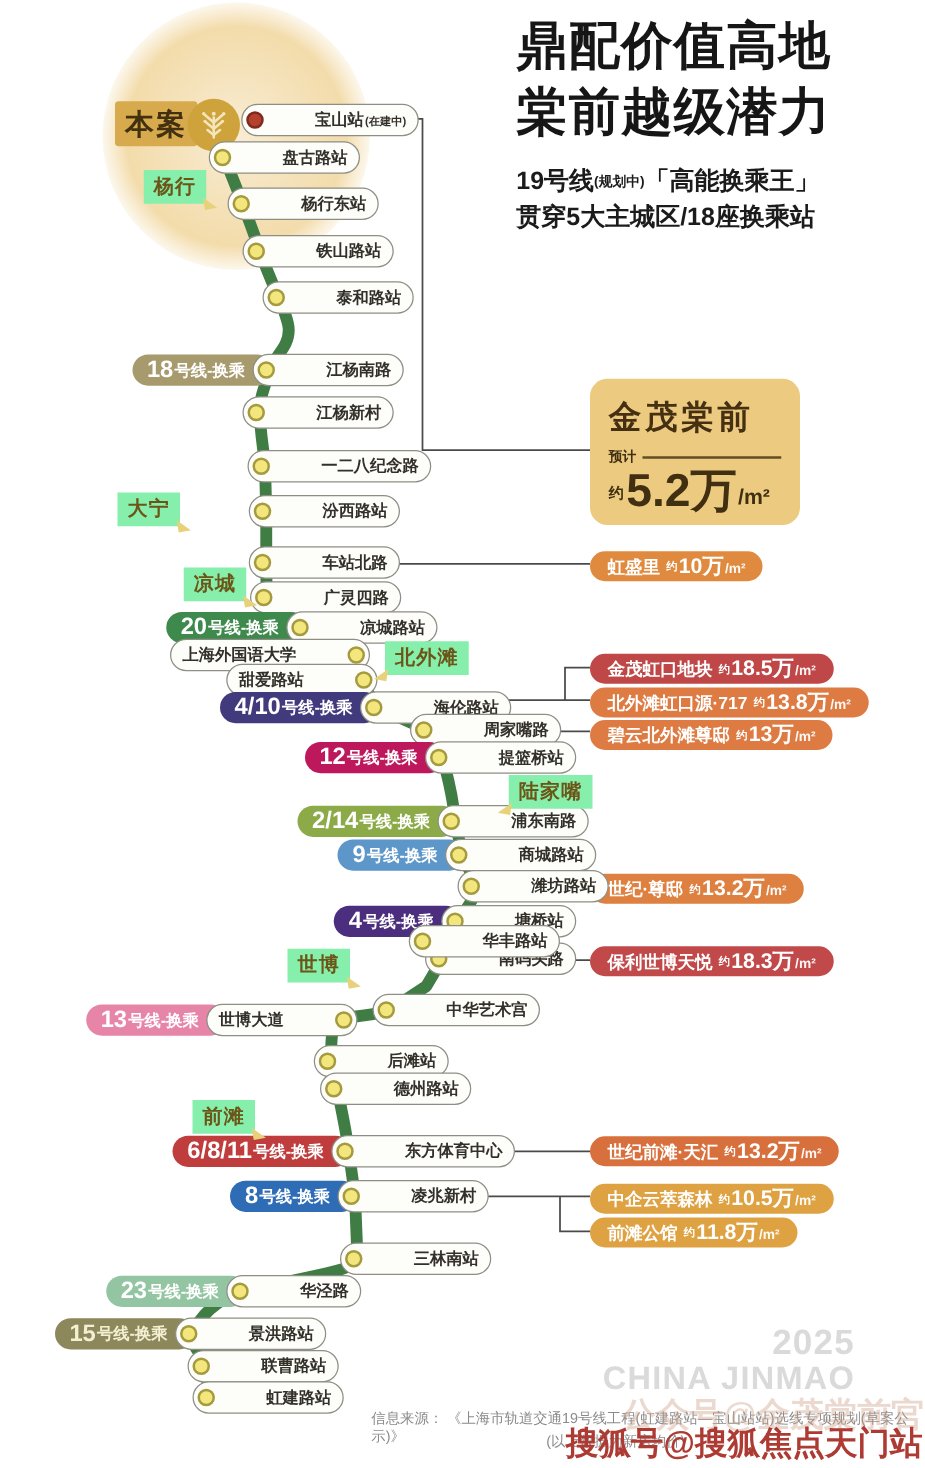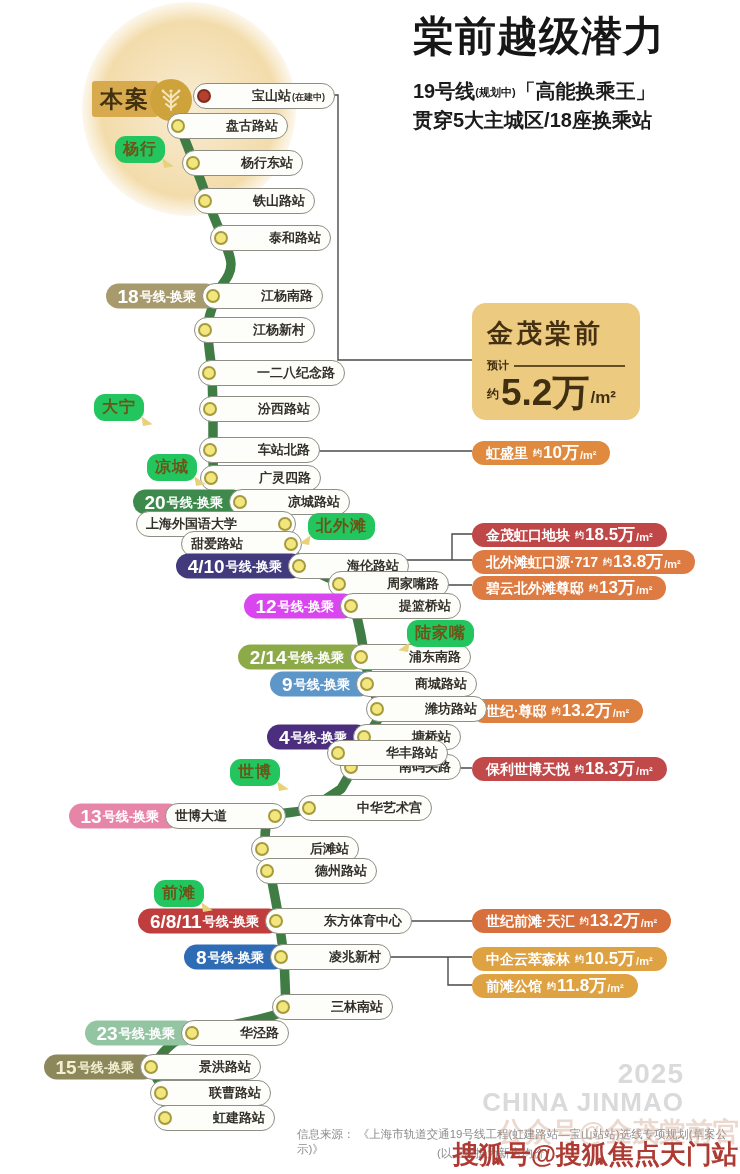--- a/index.html
+++ b/index.html
@@ -43,22 +43,22 @@
   .station.flip .st-dot{margin:0 0 0 5px;}
   .st-dot.red{background:#b4402d;border-color:#7e2b1e;}
   .st-name{font-size:13px;font-weight:700;color:#333029;}
   .st-note{font-size:9px;font-weight:700;color:#333029;margin-left:1px;}
   .line-badge{position:absolute;right:calc(100% - 16px);top:50%;transform:translateY(-50%);
               z-index:1;display:inline-flex;align-items:center;border-radius:15px;
               padding:3px 22px 3px 12px;color:#fff;line-height:1;}
   .line-badge b{font-size:19px;font-weight:800;font-style:normal;letter-spacing:0;}
   .line-badge span{font-size:13px;font-weight:700;margin-left:1px;}
   
-  .district{position:absolute;z-index:6;background:#22c55e;color:#6b5517;font-size:16px;
-            font-weight:800;padding:3px 8px;border-radius:11px;letter-spacing:1px;}
+  .district{position:absolute;z-index:6;background:#86efac;color:#6b5517;font-size:16px;
+            font-weight:800;padding:3px 8px;border-radius:0;letter-spacing:1px;}
   .district:after{content:"";position:absolute;width:0;height:0;border:7px solid transparent;}
   .district.tail-br:after{border-top-color:#e8d17b;right:-6px;bottom:-12px;transform:rotate(35deg);}
   .district.tail-bl:after{border-top-color:#e8d17b;left:-6px;bottom:-12px;transform:rotate(-35deg);}
   
   .callout{position:absolute;left:472px;z-index:4;display:inline-flex;align-items:flex-end;
            border-radius:13px;padding:3px 14px;color:#fff;white-space:nowrap;height:18px;}
   .callout .co-name{font-size:14px;font-weight:800;margin-right:5px;line-height:18px;}
   .callout .co-approx{font-size:9px;font-weight:700;margin:0 1px 2px 0;}
   .callout .co-val{font-size:17px;font-weight:900;line-height:18px;}
   .callout .co-unit{font-size:11px;font-weight:700;margin:0 0 1px 1px;opacity:.95;}
@@ -127,20 +127,21 @@
         <circle cx="418" cy="585" r="2.5"></circle>
       <circle cx="452" cy="710" r="2.5"></circle>
         <circle cx="432" cy="768" r="2.5"></circle>
       <circle cx="377" cy="921" r="2.5"></circle>
         <circle cx="364" cy="957" r="2.5"></circle>
     </g>
   </svg>
 
   <div class="header">
     <div class="title">
+      <div>鼎配价值高地</div>
       <div>棠前越级潜力</div>
     </div>
     <div class="subtitle">
       <div><span>19号线</span><span class="small">(规划中)</span><span>「高能换乘王」</span></div>
       <div>贯穿5大主城区/18座换乘站</div>
     </div>
   </div>
 
   <div class="benan">本案</div>
 
@@ -245,21 +246,21 @@
           <b>4/10</b>
           <span>号线-换乘</span>
         </span><span class="st-pill">
           <span class="st-dot"></span>
           <span class="st-name">海伦路站</span>
         </span></div>
       <div class="station" style="left: 328px; top: 571px;"><span class="st-pill">
           <span class="st-dot"></span>
           <span class="st-name">周家嘴路</span>
         </span></div>
-      <div class="station" style="left: 340px; top: 593px;"><span class="line-badge" style="background: #d946ef;">
+      <div class="station" style="left: 340px; top: 593px;"><span class="line-badge" style="background: #be185d;">
           <b>12</b>
           <span>号线-换乘</span>
         </span><span class="st-pill">
           <span class="st-dot"></span>
           <span class="st-name">提篮桥站</span>
         </span></div>
       <div class="station" style="left: 350px; top: 644px;"><span class="line-badge" style="background: rgb(140, 171, 72);">
           <b>2/14</b>
           <span>号线-换乘</span>
         </span><span class="st-pill">

